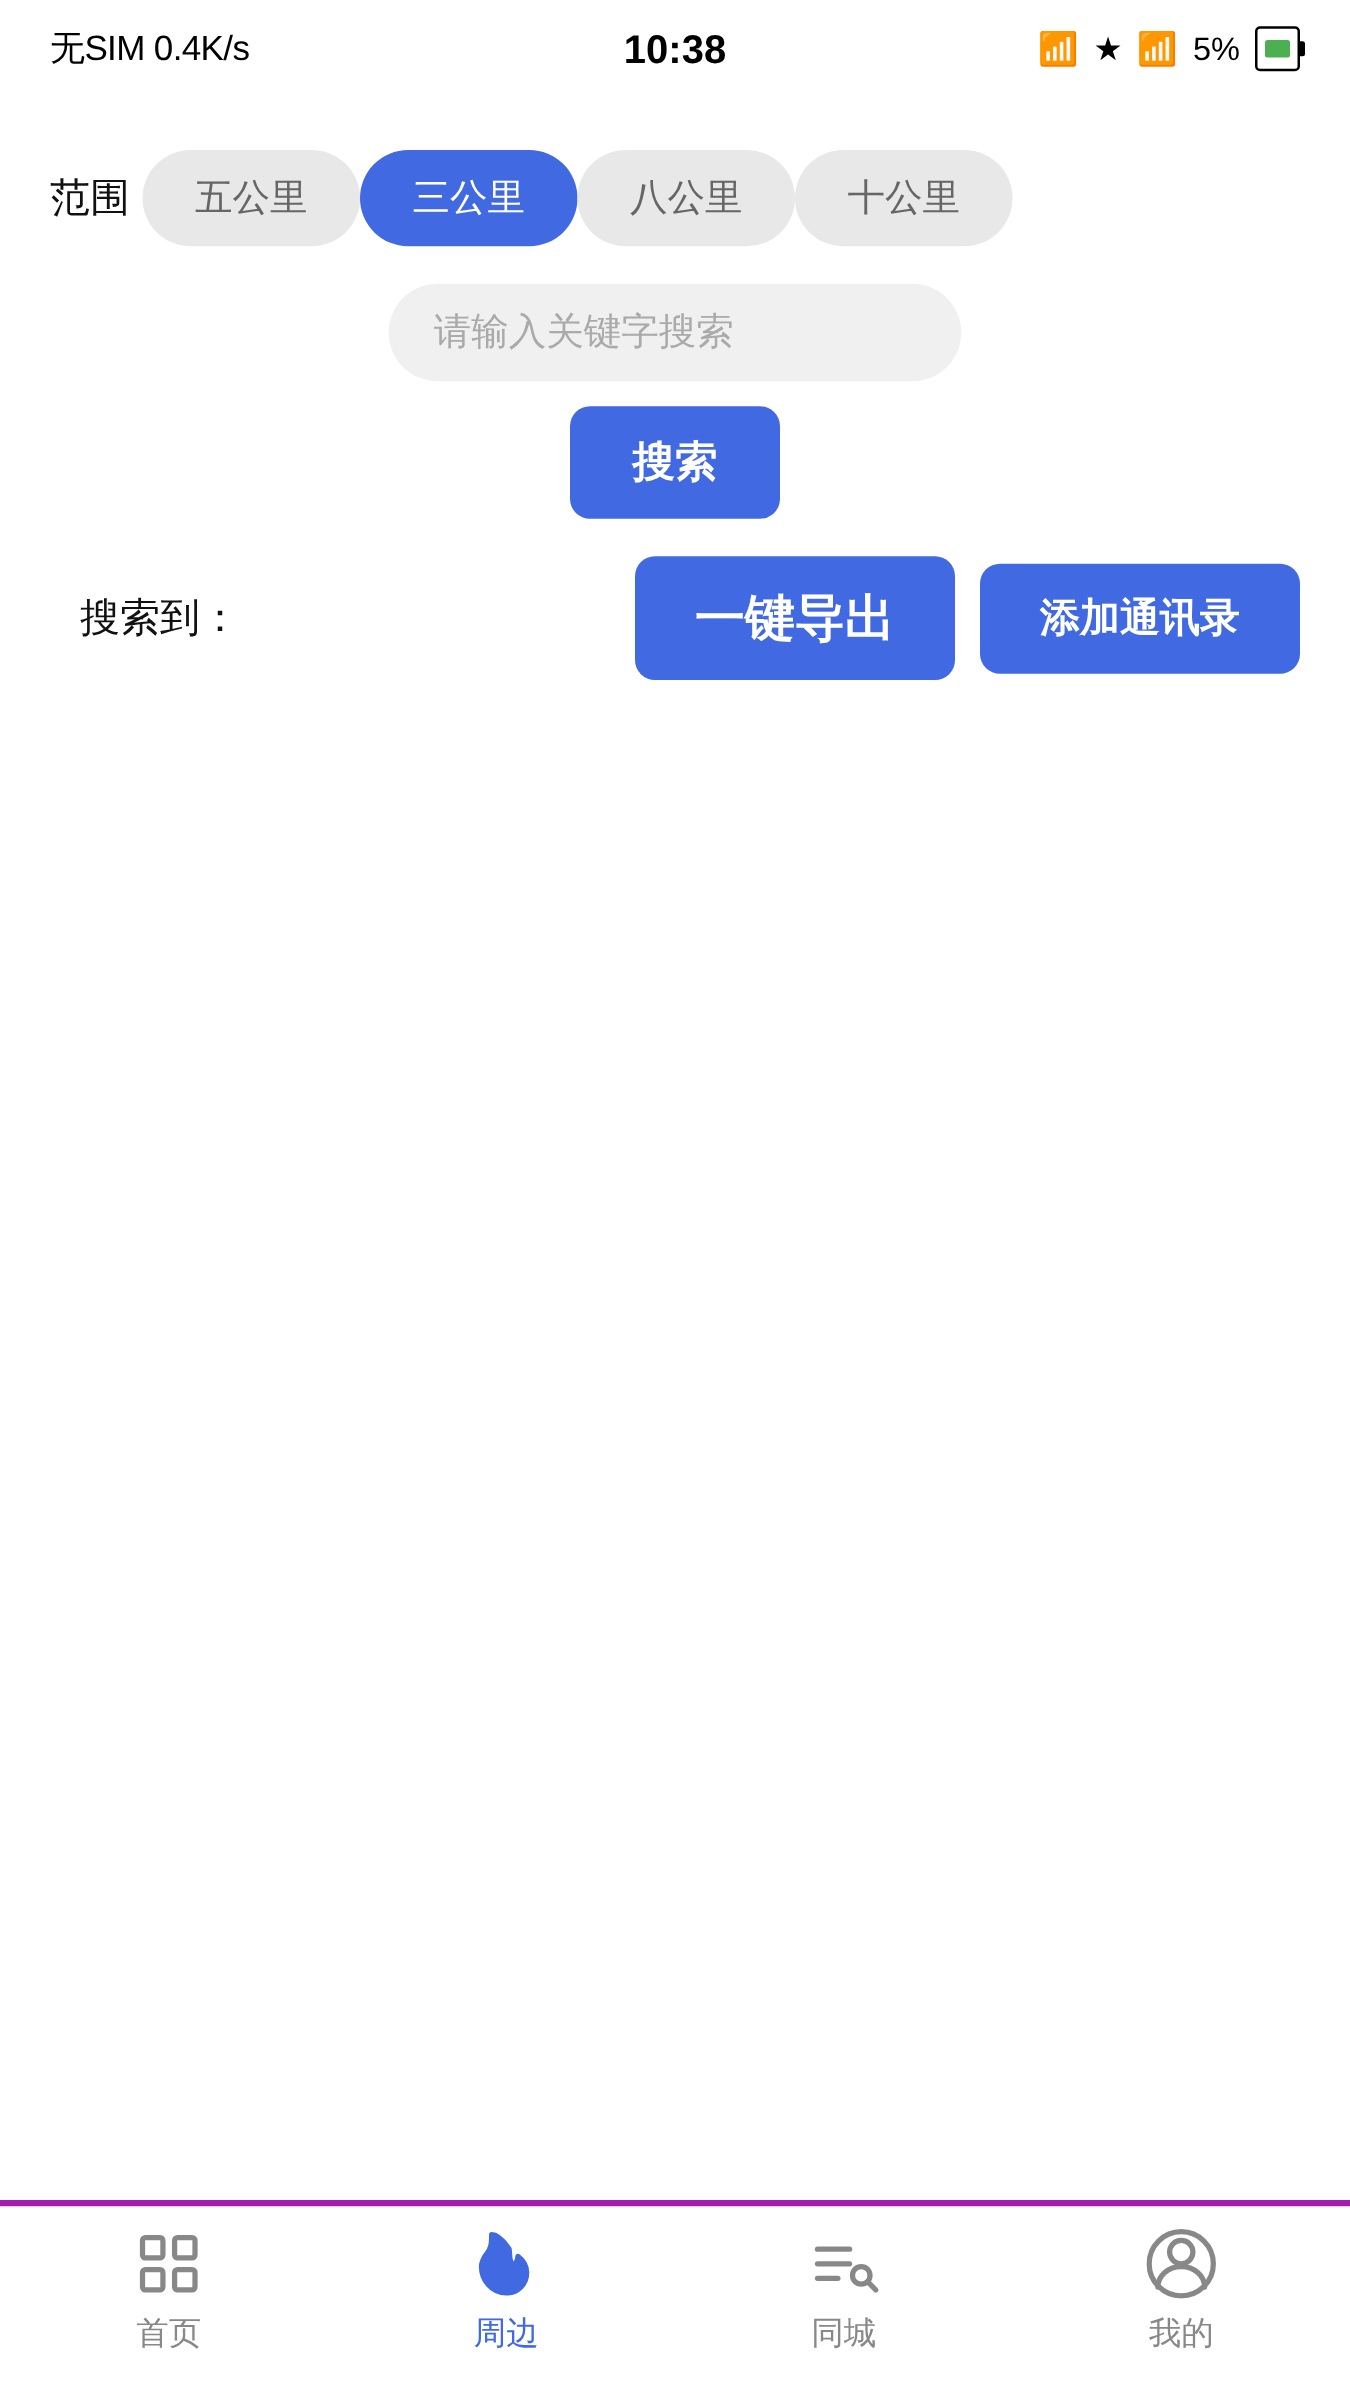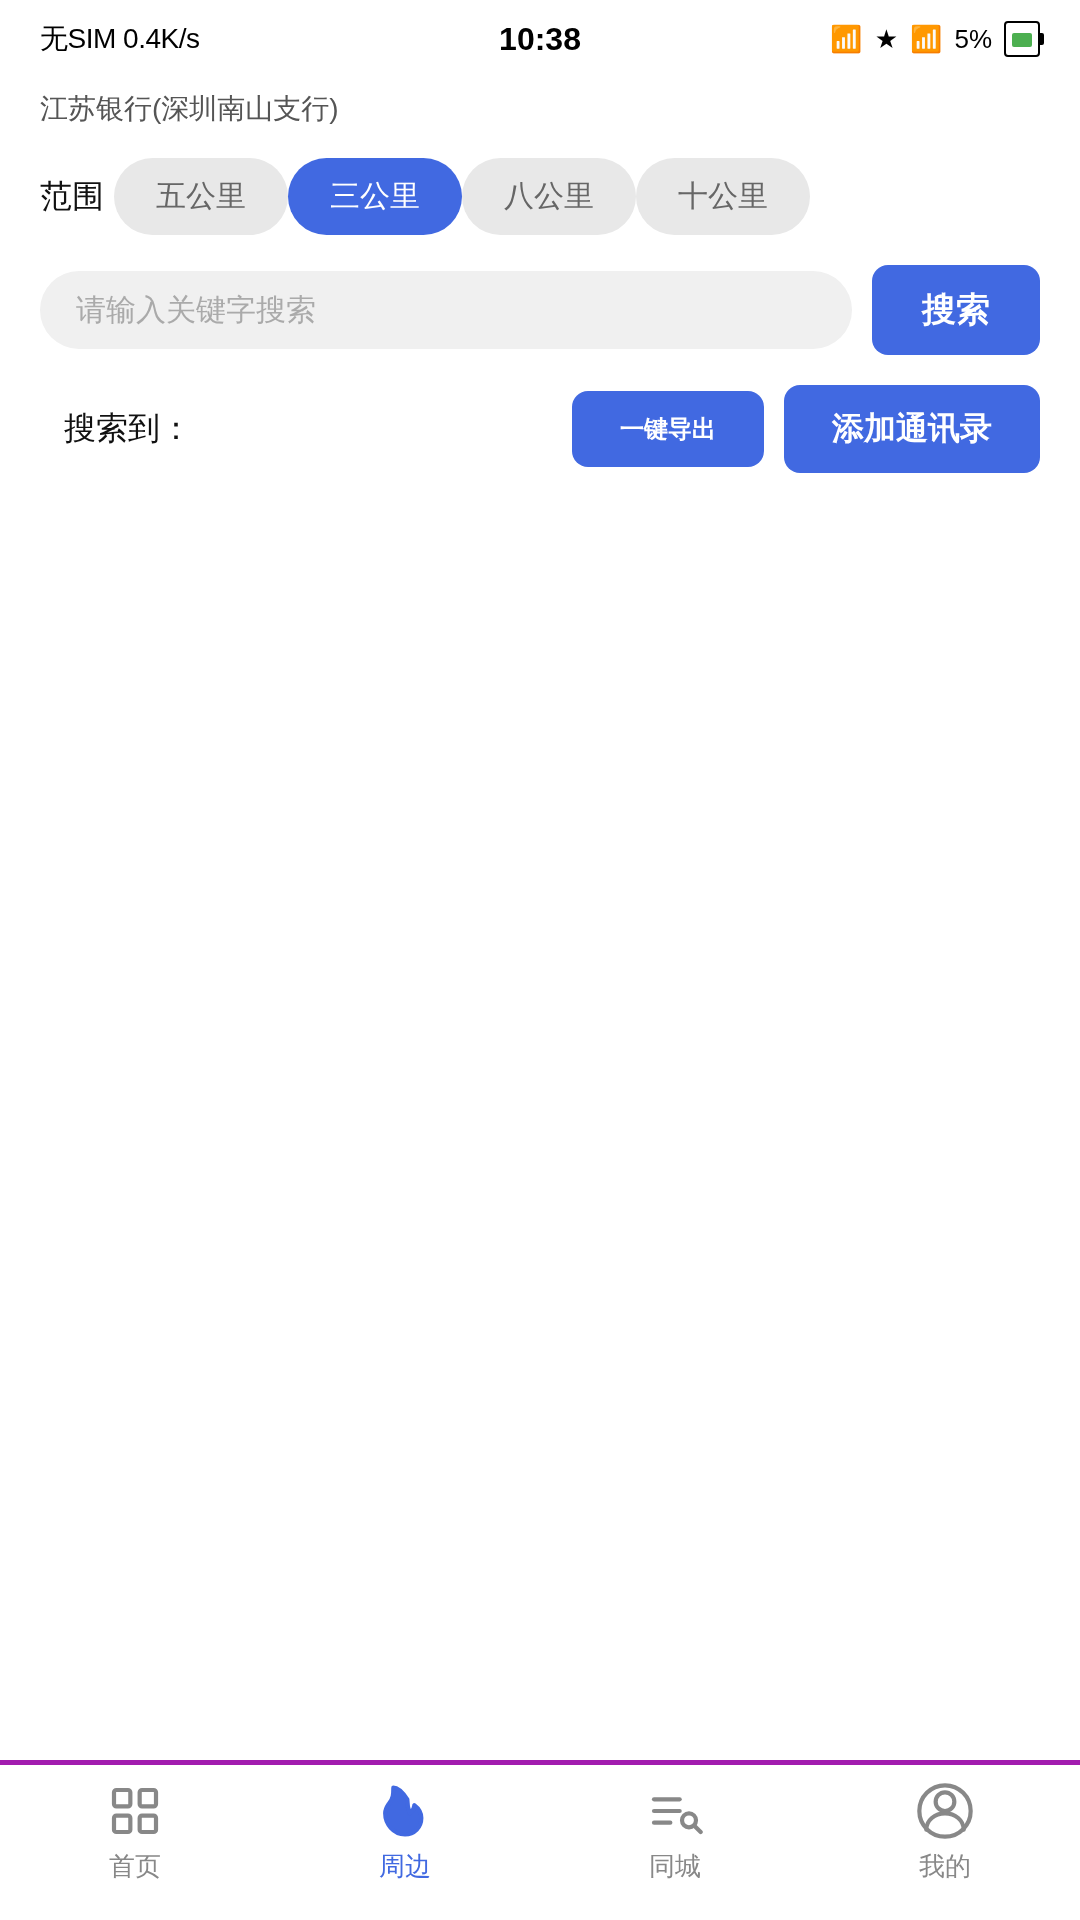--- a/index.html
+++ b/index.html
@@ -85,20 +85,21 @@
       background: #4169e1;
       color: #fff;
     }
 
     
     .search-row {
       display: flex;
       align-items: center;
       padding: 10px 40px 20px 40px;
       gap: 20px;
+      flex-direction: column;
     }
     .search-input-wrap {
       flex: 1;
       background: #f0f0f0;
       border-radius: 50px;
       padding: 22px 36px;
     }
     .search-input-wrap input {
       width: 100%;
       background: transparent;
@@ -134,21 +135,21 @@
       color: #111;
       flex: 1;
       margin-left: 24px;
     }
     .export-btn {
       background: #4169e1;
       color: #fff;
       border: none;
       border-radius: 16px;
       padding: 22px 48px;
-      font-size: 24px;
+      font-size: 40px;
       font-weight: 600;
       cursor: pointer;
       white-space: nowrap;
     }
     .add-contact-btn {
       background: #4169e1;
       color: #fff;
       border: none;
       border-radius: 16px;
       padding: 22px 48px;
@@ -223,21 +224,20 @@
     <span>📶</span>
     <span>5%</span>
     <span style="font-size:24px; border:2px solid #000; border-radius:4px; padding: 2px 6px; position:relative;">
       <span style="position:absolute;right:-6px;top:50%;transform:translateY(-50%);width:4px;height:12px;background:#000;border-radius:0 2px 2px 0;"></span>
       <span style="display:inline-block;width:20px;height:14px;background:#4CAF50;border-radius:2px;"></span>
     </span>
   </div>
 </div>
 
 <div class="header">
-  <span class="header-location">江苏银行(深圳南山支行)</span>
 </div>
 
 <div class="range-row">
   <span class="range-label">范围</span>
   <button class="range-btn">五公里</button>
   <button class="range-btn active">三公里</button>
   <button class="range-btn">八公里</button>
   <button class="range-btn">十公里</button>
 </div>
 

